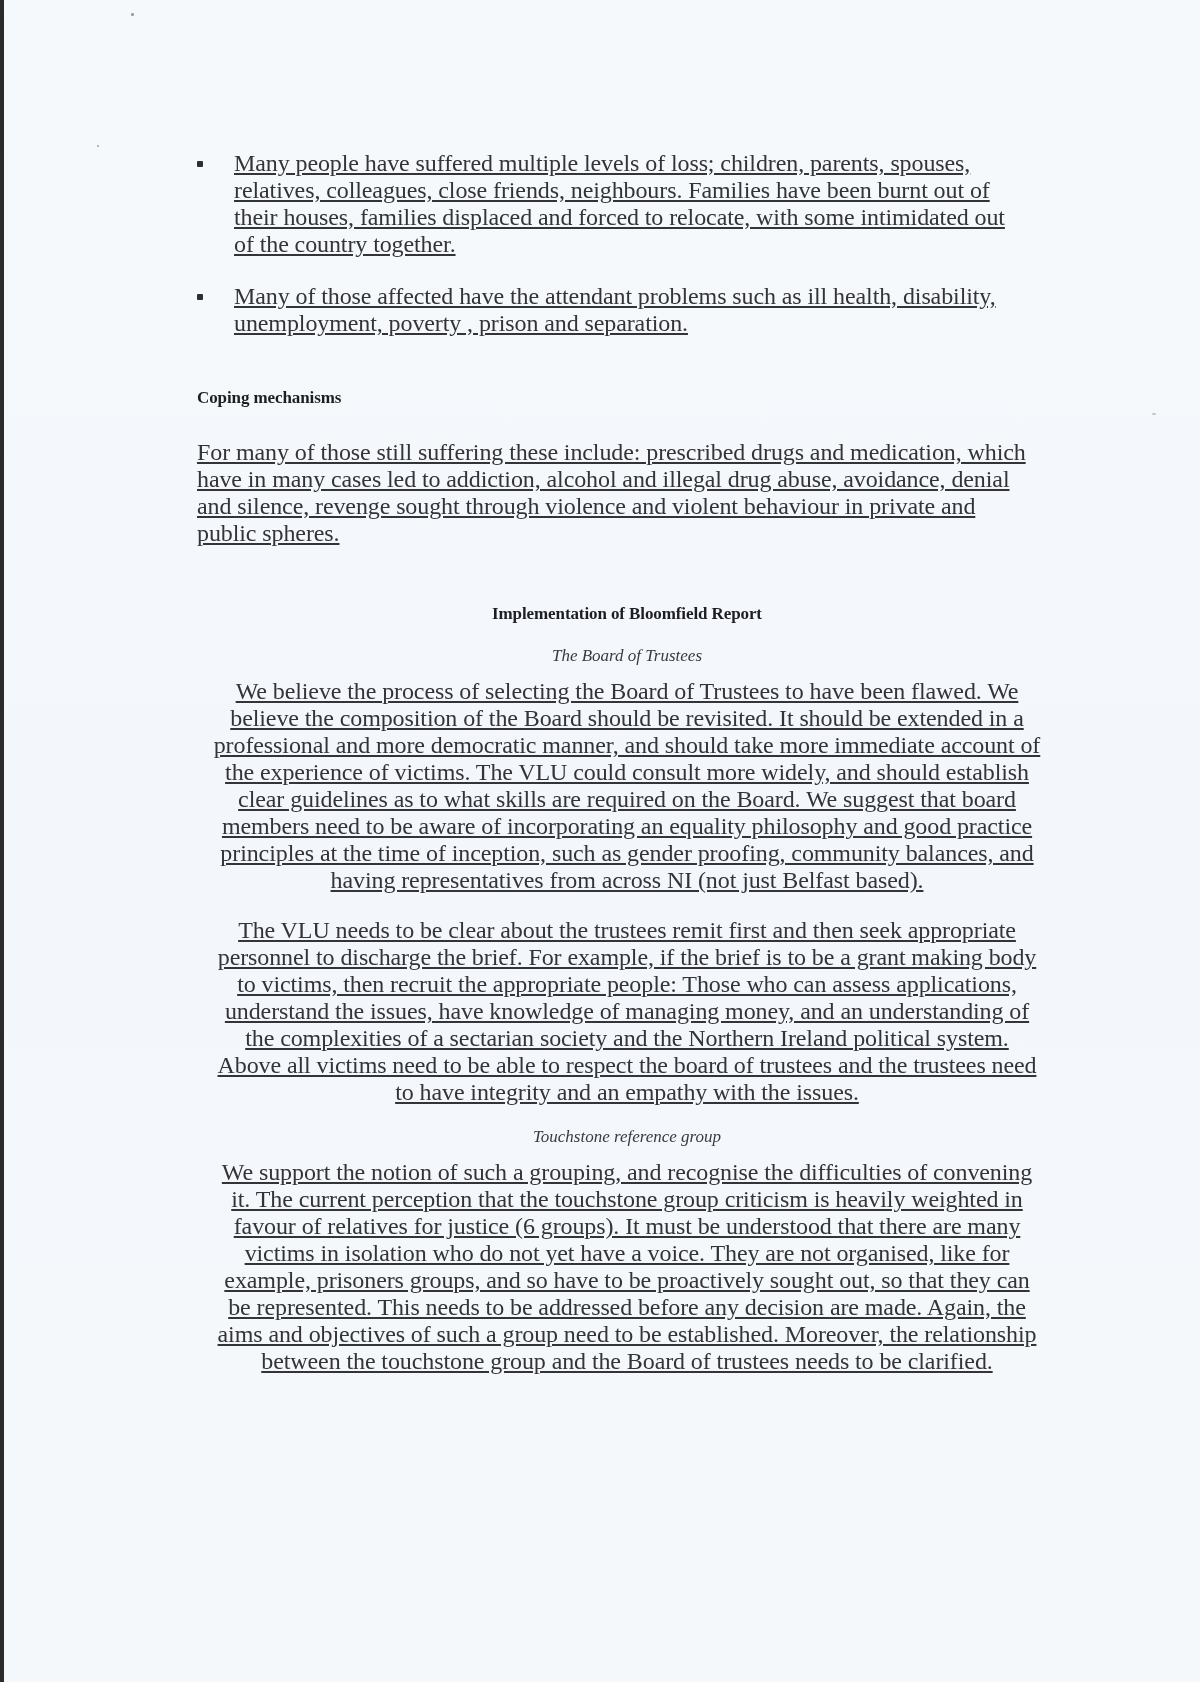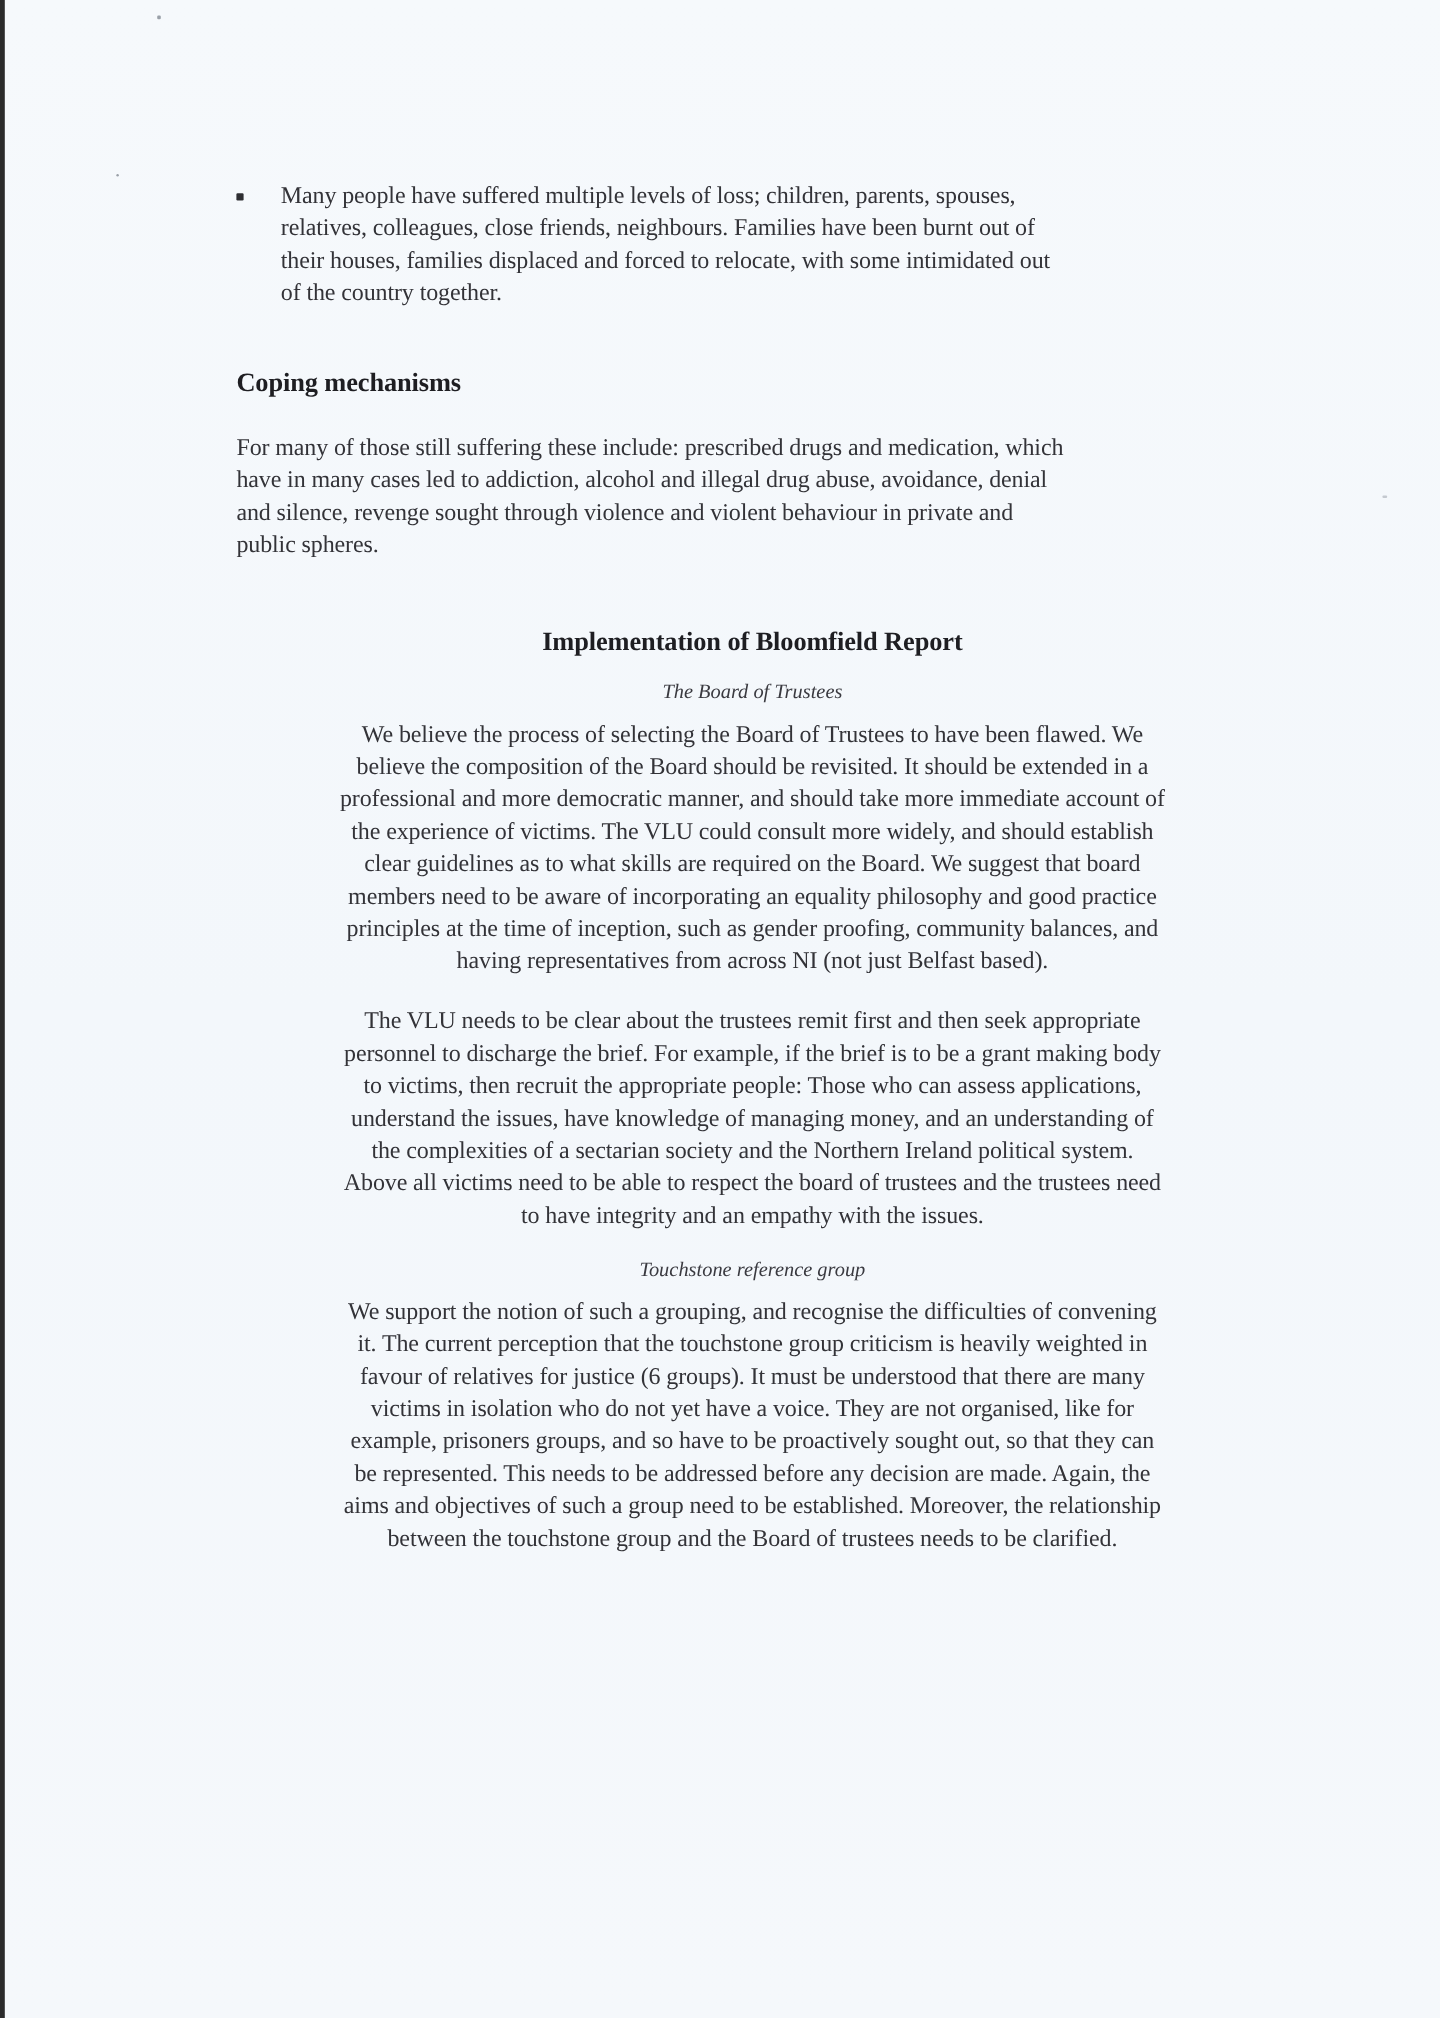--- a/index.html
+++ b/index.html
@@ -38,26 +38,27 @@
       background: #9aa0a8;
       border-radius: 1px;
     }
     .content {
       position: absolute;
       left: 197px;
       top: 150px;
       width: 860px;
     }
     .txt {
-      font-size: 20px;
+      font-size: 24px;
       line-height: 27px;
       letter-spacing: -0.1px;
       color: #333338;
       white-space: pre-line;
       margin: 0;
+      text-decoration: underline;
     }
     .bullet-list {
       list-style: none;
       margin: 0;
       padding: 0;
     }
     .bullet-item {
       position: relative;
       padding-left: 37px;
       margin: 0;
@@ -70,21 +71,21 @@
       left: 0;
       top: 11px;
       width: 6px;
       height: 6px;
       background: #2e2e32;
       border-radius: 1px;
     }
     h2.heading {
       font-family: "Liberation Serif", "DejaVu Serif", serif;
       font-weight: bold;
-      font-size: 22px;
+      font-size: 17px;
       line-height: 28px;
       margin: 0;
       color: #1e1e22;
       letter-spacing: -0.1px;
     }
     .subheading {
       font-style: italic;
       font-size: 17px;
       line-height: 27px;
       margin: 0;
@@ -109,20 +110,25 @@
 
   <div class="content">
 
     <ul class="bullet-list">
       <li class="bullet-item">
         <span class="bullet-dot"></span>
         <p class="txt">Many people have suffered multiple levels of loss; children, parents, spouses,
 relatives, colleagues, close friends, neighbours. Families have been burnt out of
 their houses, families displaced and forced to relocate, with some intimidated out
 of the country together.</p>
+      </li>
+      <li class="bullet-item">
+        <span class="bullet-dot"></span>
+        <p class="txt">Many of those affected have the attendant problems such as ill health, disability,
+unemployment, poverty , prison and separation.</p>
       </li>
     </ul>
 
     <section class="section-coping">
       <h2 class="heading">Coping mechanisms</h2>
       <p class="txt gap-h-p">For many of those still suffering these include: prescribed drugs and medication, which
 have in many cases led to addiction, alcohol and illegal drug abuse, avoidance, denial
 and silence, revenge sought through violence and violent behaviour in private and
 public spheres.</p>
     </section>

